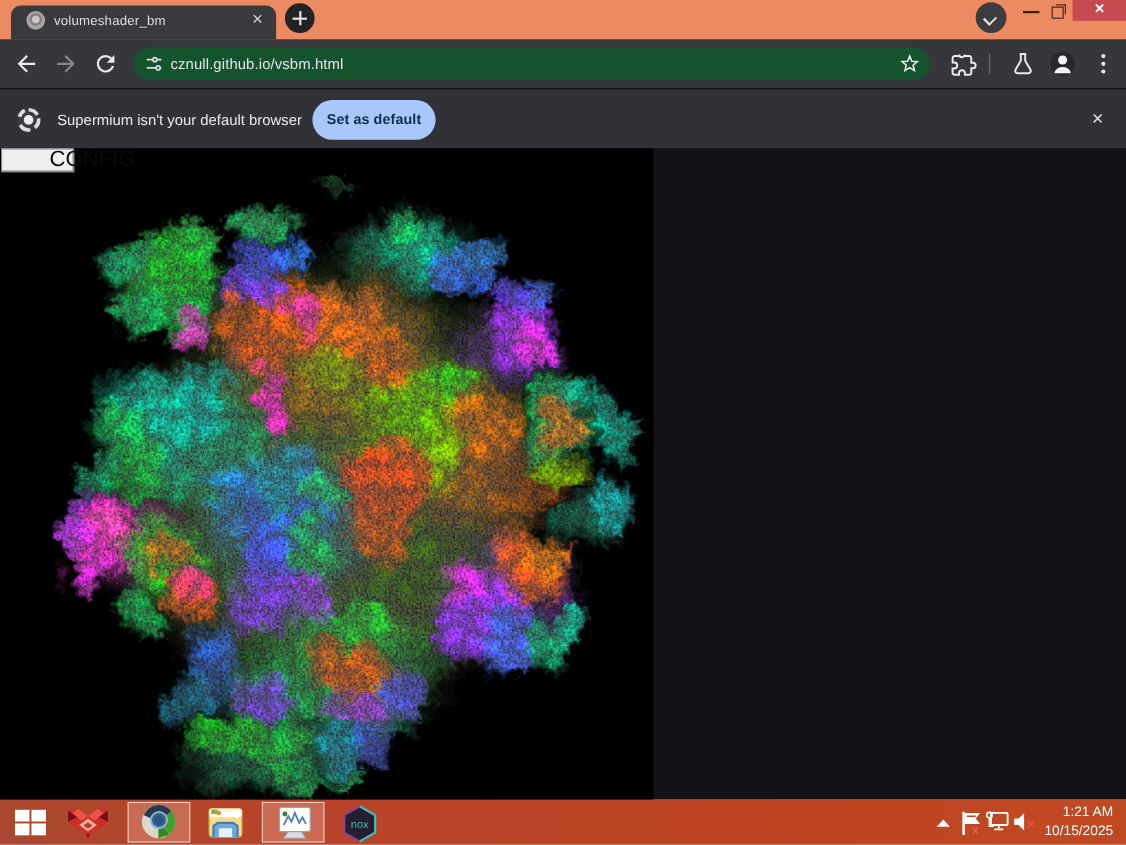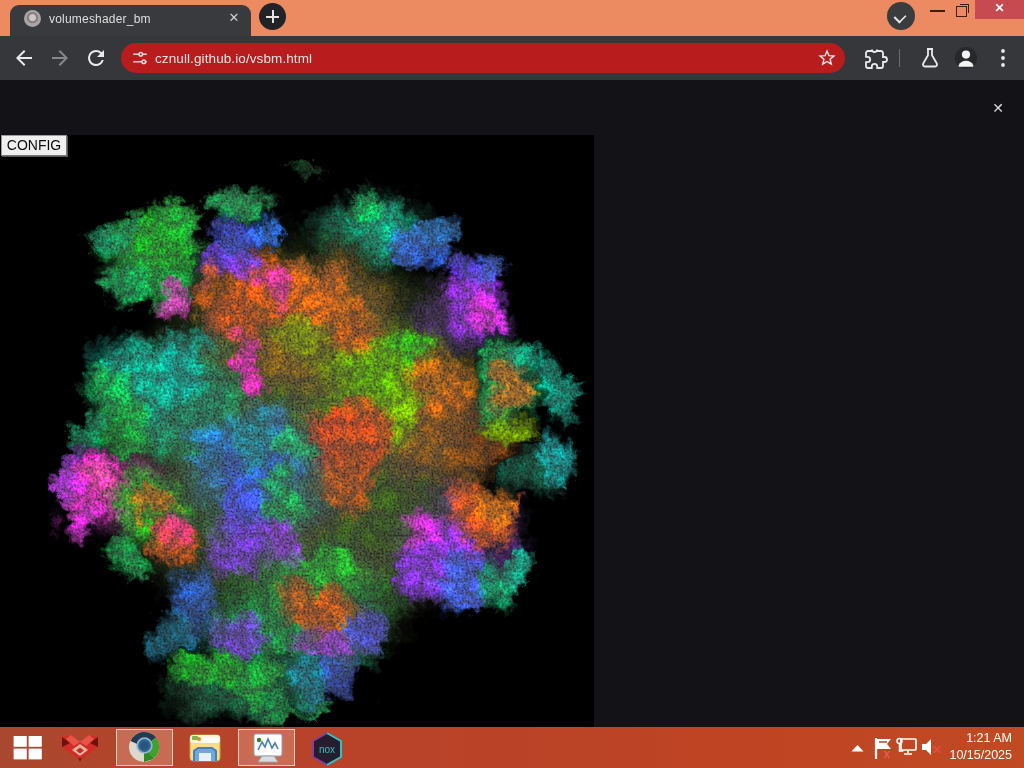--- a/index.html
+++ b/index.html
@@ -26,36 +26,36 @@
   .btn-min:before { content:""; position:absolute; left:8px; top:10px; width:15px; height:2px; background:#401c12; }
   .btn-max { left:947px; width:30px; }
   .btn-max:before { content:""; position:absolute; left:9px; top:6px; width:9px; height:9px; border:1.6px solid #401c12; background:transparent;}
   .btn-max:after { content:""; position:absolute; left:12.5px; top:3.5px; width:8.5px; height:8.5px; border-top:1.6px solid #401c12; border-right:1.6px solid #401c12; }
   .btn-close { left:975px; width:49px; background:#c74a50; }
   .btn-close:before { content:"✕"; position:absolute; left:0; right:0; top:1px; text-align:center; color:#fff; font-size:12px; font-weight:bold;}
 
   
   .toolbar { position:absolute; left:0; top:36px; width:1024px; height:44px; background:#35373b; }
   .navic { position:absolute; top:10px; width:24px; height:24px; color:#e8eaed; }
-  .omni { position:absolute; left:121px; top:7px; width:724px; height:30px; border-radius:15px; background:#b91c1c; }
+  .omni { position:absolute; left:121px; top:7px; width:724px; height:30px; border-radius:15px; background:#14532d; }
   .omni-txt { position:absolute; left:34px; top:8px; font-size:13.5px; color:#e4e6e8; letter-spacing:0.1px; }
   .rtic { position:absolute; top:10px; width:24px; height:24px; }
 
   
   .infobar { position:absolute; left:0; top:81px; width:1024px; height:54px; background:#303236; border-top:1px solid #27292c; }
   .ib-txt { position:absolute; left:52px; top:20px; color:#e8eaed; font-size:13.5px; }
   .ib-btn { position:absolute; left:284px; top:9px; width:112px; height:36px; border-radius:18px; background:#a8c7fa;
             color:#16294f; font-size:13px; font-weight:bold; letter-spacing:0.1px; text-align:center; line-height:36px; }
   .ib-x { position:absolute; left:989px; top:99px; width:18px; height:18px; color:#dadce0; font-size:14px; line-height:18px; text-align:center; }
 
   
   .page { position:absolute; left:0; top:135px; width:1024px; height:592px; background:#131317; }
   .canvas { position:absolute; left:0; top:0; width:594px; height:592px; background:#000; }
   .config { position:absolute; left:1px; top:0px; width:66px; height:21px; background:#efefef; border:1px solid #9b9b9b;
-            border-right-color:#777; border-bottom-color:#777; color:#0a0a0a; font-size:14px; text-align:center; line-height:19px; box-shadow:1px 1px 0 #555;}
+            border-right-color:#777; border-bottom-color:#777; color:#0a0a0a; font-size:20px; text-align:center; line-height:19px; box-shadow:1px 1px 0 #555;padding-left:43px;}
 
   
   .taskbar { position:absolute; left:0; top:727px; width:1024px; height:41px;
       background:linear-gradient(90deg,#a94830 0,#b2452b 12%,#b8432a 30%,#bb4326 55%,#bf4423 75%,#c04a22 100%); }
   .tb-btn { position:absolute; top:2px; width:57px; height:37px; }
   .tb-hl { background:rgba(255,210,190,0.28); border:1px solid rgba(255,235,225,0.75); }
   .clock { position:absolute; right:12px; top:3px; color:#fff; font-size:12.5px; text-align:right; line-height:17px;margin-left:36px; }
 </style>
 </head>
 <body>
@@ -106,20 +106,34 @@
         <circle cx="12" cy="8.6" r="4.1" fill="#f3f3f3"></circle>
         <path d="M4.6 19.4a8.3 8.3 0 0 1 14.8 0l-.4 1.3H5z" fill="#f3f3f3"></path>
       </svg>
     <svg class="rtic" style="left:991px" viewBox="0 0 24 24">
         <circle cx="12" cy="5" r="1.9" fill="#e8eaed"></circle>
         <circle cx="12" cy="12" r="1.9" fill="#e8eaed"></circle>
         <circle cx="12" cy="19" r="1.9" fill="#e8eaed"></circle>
       </svg>
   </div>
 
+  <div class="infobar">
+    <svg style="position:absolute;left:15px;top:16px" width="22" height="22" viewBox="0 0 24 24">
+      <circle cx="12" cy="12" r="10.5" fill="#3a3c40"></circle>
+      <circle cx="12" cy="12" r="4.8" fill="#ececec"></circle>
+      <g stroke="#dcdcdc" stroke-width="3.6" fill="none">
+        <path d="M12 1.9a10.1 10.1 0 0 1 8.8 5.1"></path>
+        <path d="M2.9 8.9a10.1 10.1 0 0 1 5.4-6.3"></path>
+        <path d="M13.7 21.9a10.1 10.1 0 0 1-10-4.8"></path>
+        <path d="M21.9 10.5a10.1 10.1 0 0 1-3.6 9.3"></path>
+      </g>
+    </svg>
+    <div class="ib-txt">Supermium isn't your default browser</div>
+    <div class="ib-btn">Set as default</div>
+  </div>
   <div class="ib-x">✕</div>
 
   <div class="page">
     <div class="canvas" id="cv"><svg id="fr" width="594" height="592" viewBox="0 0 594 592">
 <defs>
 <filter id="rough" x="-12%" y="-12%" width="124%" height="124%" color-interpolation-filters="sRGB">
 <feTurbulence type="turbulence" baseFrequency="0.016" numOctaves="3" seed="11" result="t1"></feTurbulence>
 <feDisplacementMap in="SourceGraphic" in2="t1" scale="40" xChannelSelector="R" yChannelSelector="G" result="d1"></feDisplacementMap>
 <feTurbulence type="turbulence" baseFrequency="0.085" numOctaves="2" seed="5" result="t2"></feTurbulence>
 <feDisplacementMap in="d1" in2="t2" scale="15" xChannelSelector="R" yChannelSelector="G" result="d2"></feDisplacementMap>

